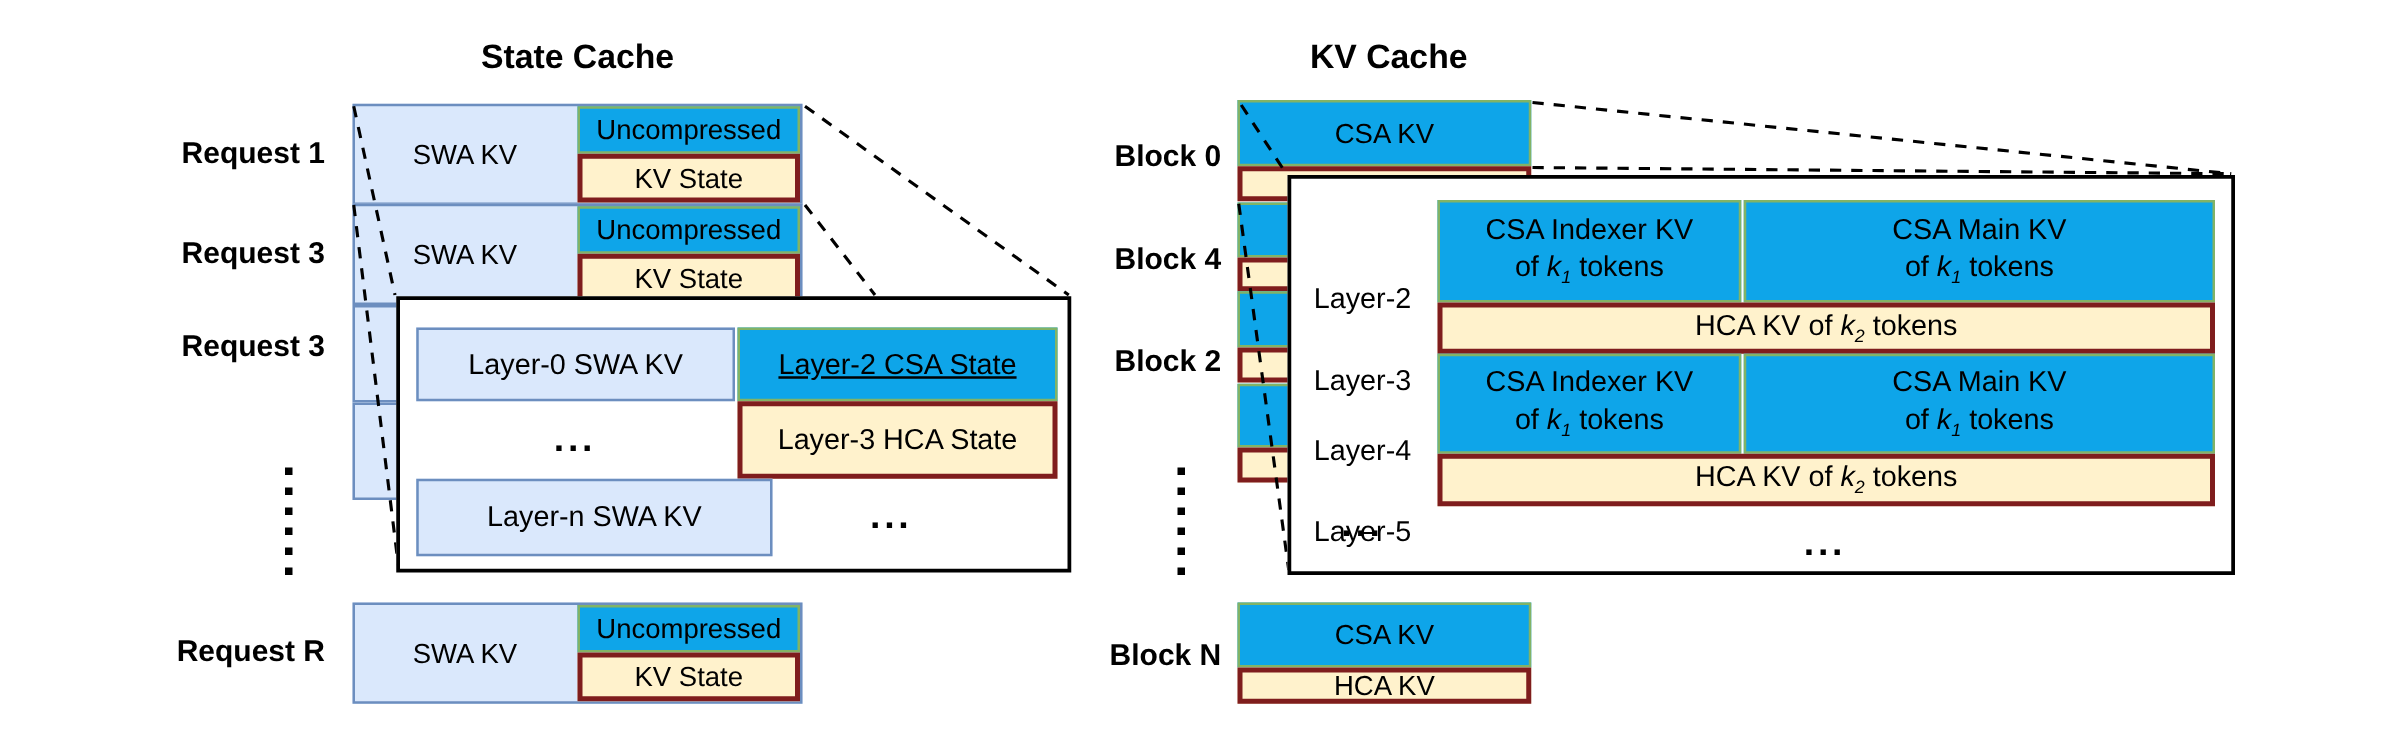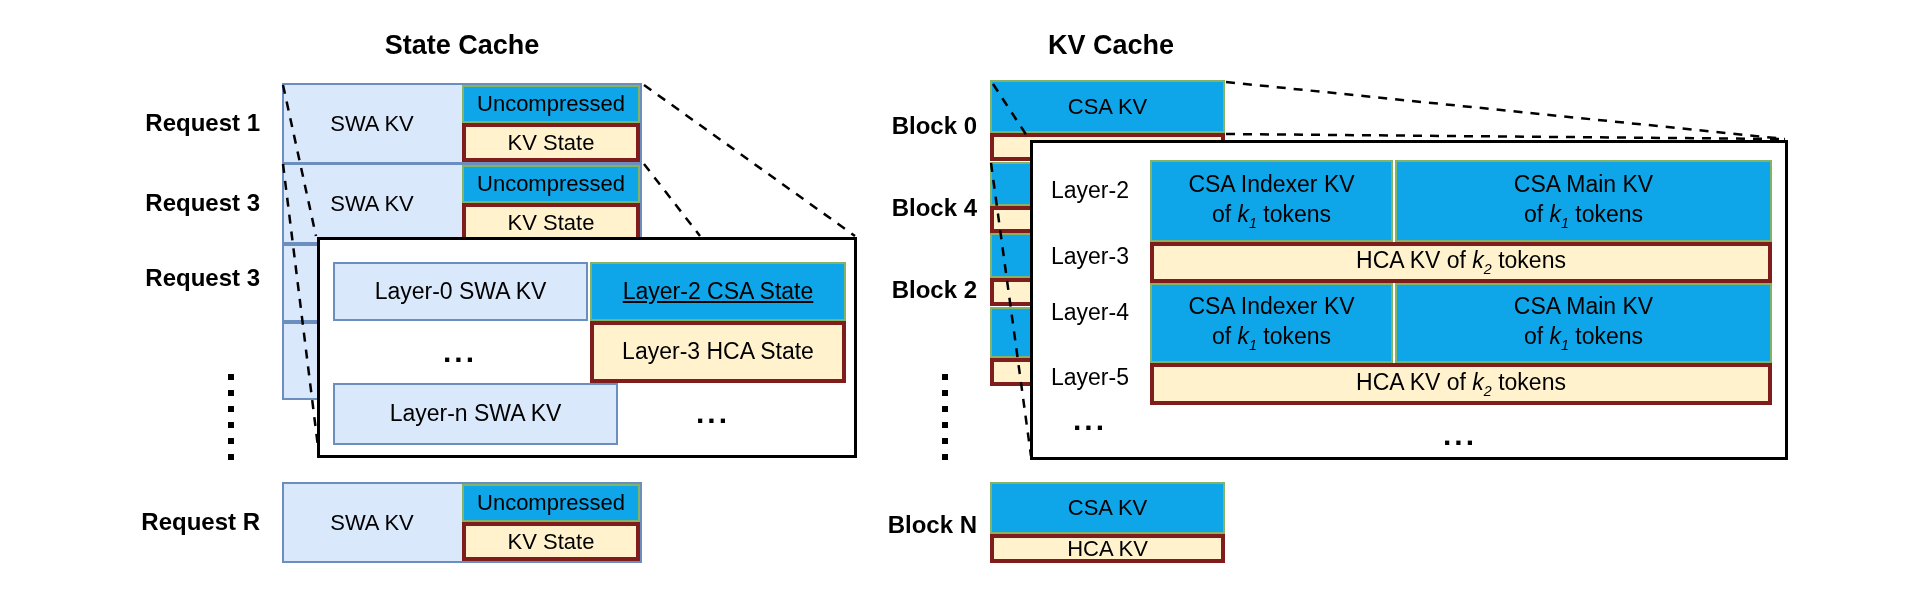--- a/index.html
+++ b/index.html
@@ -7,21 +7,21 @@
     position:relative;width:1908px;height:592px;background:#ffffff;overflow:hidden;
     font-family:"Liberation Sans","DejaVu Sans",sans-serif;color:#000;
   }
   .cell{
     position:absolute;box-sizing:border-box;display:flex;align-items:center;justify-content:center;
     text-align:center;font-size:22px;line-height:1.25;z-index:1;
   }
   .blue  {background:#dae8fc;border:2px solid #6c8ebf;}
   .green {background:#0ea5e9;border:2px solid #82b366;}
   .yellow{background:#fff2cc;border:4px solid #7f1d1d;}
-  .plain {background:transparent;border:none;}
+  .plain {background:transparent;border:none;margin-top:48px;}
   .title{
     position:absolute;font-size:27px;font-weight:bold;text-align:center;z-index:1;
   }
   .rowlabel{
     position:absolute;font-size:24px;font-weight:bold;text-align:right;z-index:1;line-height:24px;
   }
   .detailbox{
     position:absolute;box-sizing:border-box;background:#ffffff;border:3px solid #000;z-index:3;
   }
   .dcell{

